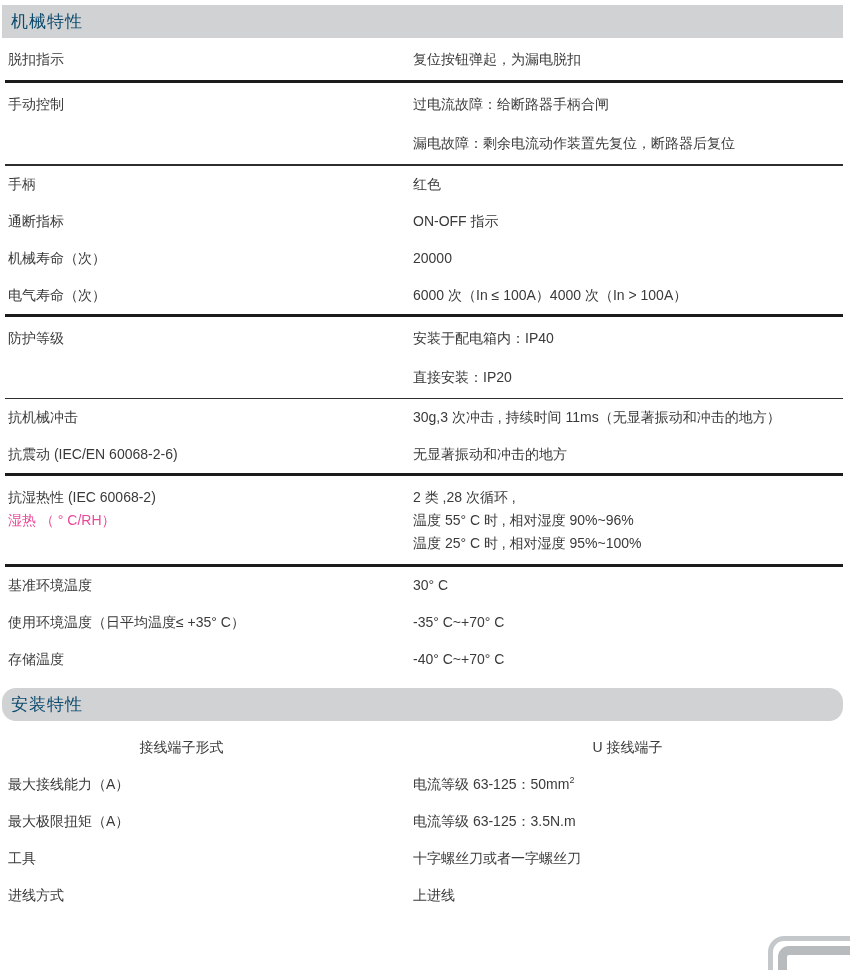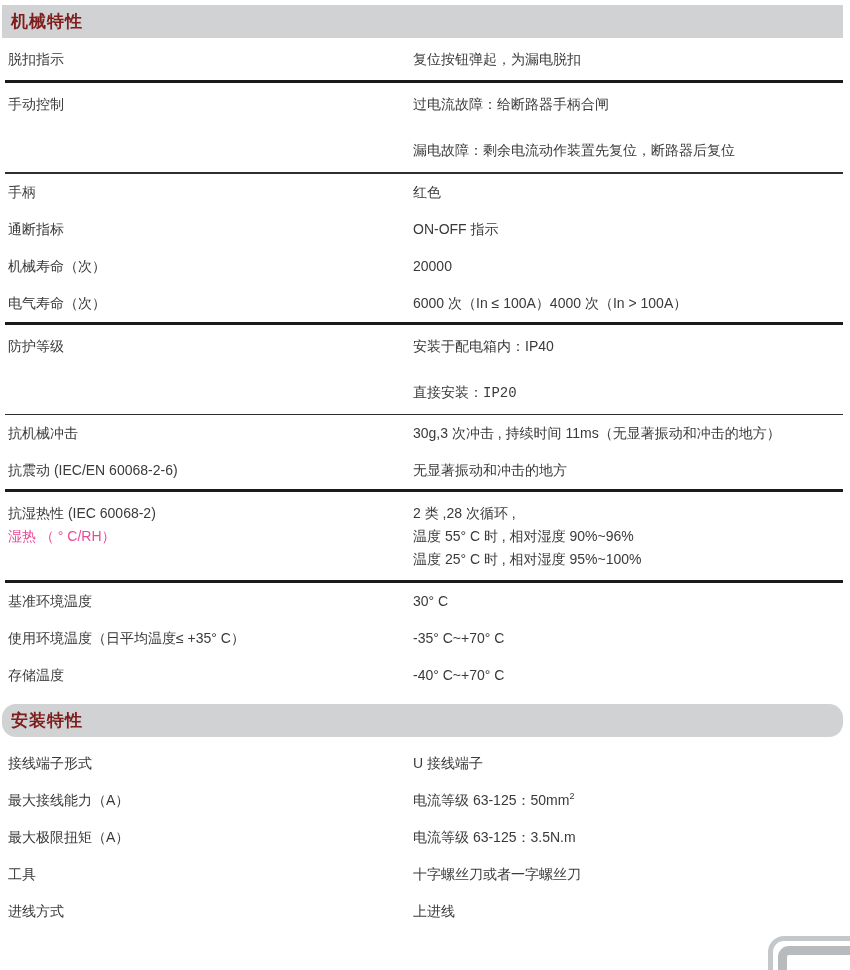--- a/index.html
+++ b/index.html
@@ -1,29 +1,29 @@
 <!DOCTYPE html>
 <html><head>
 <meta charset="utf-8">
 <style>
   html,body{margin:0;padding:0;background:#ffffff;}
   body{font-family:"Liberation Sans","DejaVu Sans",sans-serif;}
   .page{position:relative;width:850px;height:970px;background:#fff;overflow:hidden;color:#3a3a3a;}
 
   .section-bar{margin:5px 7px 0 2px;height:33px;background:#d0d2d3;display:flex;align-items:center;
     padding-left:9px;box-sizing:border-box;}
-  .section-title{font-size:17px;font-weight:700;color:#7f1d1d;letter-spacing:1px;}
+  .section-title{font-size:17px;font-weight:400;color:#0c4a6e;letter-spacing:1px;}
 
   .row{display:flex;align-items:flex-start;padding:7px 8px 7px 8px;box-sizing:border-box;font-size:14px;gap:48px;}
   .row .label{width:357px;flex:none;padding-right:10px;box-sizing:border-box;}
   .row .value{flex:1;}
   .line{display:block;line-height:23px;white-space:nowrap;}
   .muted{color:#ec4899;}
   .para{display:block;line-height:23px;white-space:nowrap;}
-  .para + .para{margin-top:24px;font-family:Liberation Mono, monospace;}
+  .para + .para{margin-top:16px;}
   .pad-lg{padding-top:10px;padding-bottom:9px;}
 
   .rule{margin:0 7px 0 5px;}
   .rule.thick{height:3px;background:#1b1b1b;}
   .rule.thin{height:1.5px;background:#2e2e2e;}
 
   sup{font-size:9px;line-height:0;}
 
   
   .logo{position:absolute;left:768px;top:936px;width:140px;height:90px;}
@@ -166,21 +166,21 @@
       </span>
     <span class="value">
       <span class="line">-40° C~+70° C</span>
     </span>
   </div>
 
   <div class="section-bar" style="margin-top:10px;border-radius:14px;">
     <span class="section-title">安装特性</span>
   </div>
 
-  <div class="row" style="margin-top:8px;">
+  <div class="row" style="margin-top:8px;text-align:center;">
     <span class="label">
         <span class="line">接线端子形式</span>
       </span>
     <span class="value">
       <span class="line">U 接线端子</span>
     </span>
   </div>
 
   <div class="row">
     <span class="label">

